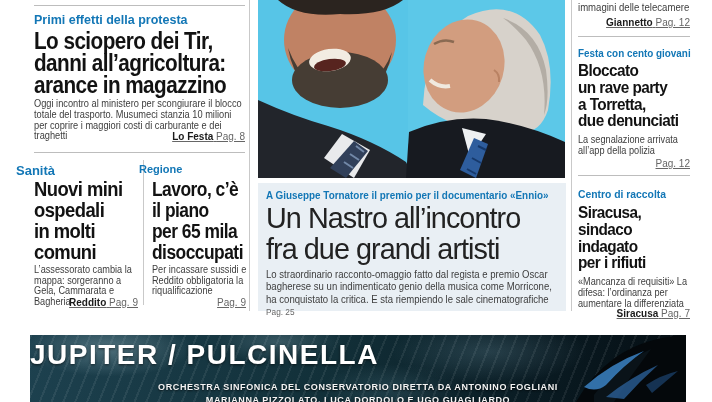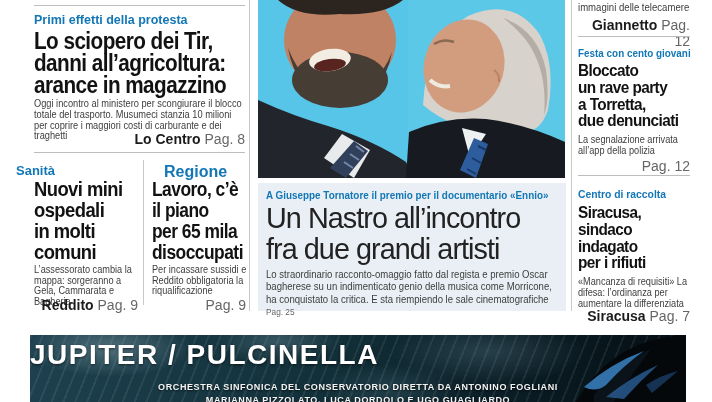--- a/index.html
+++ b/index.html
@@ -8,21 +8,21 @@
         font-family:"Liberation Sans",sans-serif;color:#141414;}
   .rule-h{position:absolute;height:1px;background:#bdbdbd;}
   .rule-v{position:absolute;width:1px;background:#c9c9c9;}
   .kicker{position:absolute;color:#1377b6;font-weight:700;white-space:nowrap;
           transform-origin:left top;}
   .hl{position:absolute;font-weight:700;color:#121212;transform-origin:left top;
       letter-spacing:-0.6px;}
   .hl div{white-space:nowrap;}
   .hl-light{font-weight:400;color:#222;letter-spacing:-1px;}
   .bodytxt{position:absolute;color:#3d3d3d;transform-origin:left top;}
-  .byline{position:absolute;font-size:14px;color:#666;text-align:right;}
+  .byline{position:absolute;font-size:10px;color:#666;text-align:right;text-decoration:underline;}
   .byline b{color:#1b1b1b;}
   
   #photo{position:absolute;left:258px;top:0;width:307px;height:178px;overflow:hidden;
          background:#57c5e7;}
   #photo-caption{position:absolute;left:462px;top:123px;width:80px;color:#f2f2f2;}
   #photo-caption .cap-title{font-size:8.5px;font-weight:700;margin-bottom:2px;}
   #photo-caption .cap-line{font-size:7.5px;line-height:7.4px;color:#d8d8d8;}
   
   #center-article{position:absolute;left:258px;top:183px;width:308px;height:128px;
                   background:#e9eff4;}
@@ -50,21 +50,21 @@
   <div class="rule-h" style="left:34px;top:5px;width:211px;"></div>
   <div>
     <div class="kicker" style="left:34px;top:13px;font-size:12.5px;">Primi effetti della protesta</div>
     <div class="hl" style="left:34px;top:30px;font-size:23px;line-height:22px;transform:scaleX(0.9);">
       <div>Lo sciopero dei Tir,</div>
       <div>danni all’agricoltura:</div>
       <div>arance in magazzino</div>
     </div>
     <div class="bodytxt" style="left:34px;top:99px;width:238px;font-size:10.4px;line-height:10.8px;transform:scaleX(0.89);">Oggi incontro al ministero per scongiurare il blocco totale del trasporto. Musumeci stanzia 10 milioni per coprire i maggiori costi di carburante e dei traghetti</div>
     <div class="byline" style="left:34px;top:131px;width:211px;">
-      <b>Lo Centro</b> <span>Pag. 8</span>
+      <b>Lo Festa</b> <span>Pag. 8</span>
     </div>
   </div>
 
   <div class="rule-h" style="left:34px;top:152px;width:211px;"></div>
 
   <div>
     <div class="kicker" style="left:16px;top:163px;font-size:13px;">Sanità</div>
     <div class="hl" style="left:34px;top:179px;font-size:20px;line-height:21px;transform:scaleX(0.92);">
       <div>Nuovi mini</div>
       <div>ospedali</div>
@@ -73,21 +73,21 @@
     </div>
     <div class="bodytxt" style="left:34px;top:265px;width:116px;font-size:10.2px;line-height:10.6px;transform:scaleX(0.9);">L’assessorato cambia la mappa: sorgeranno a Gela, Cammarata e Bagheria</div>
     <div class="byline" style="left:34px;top:297px;width:104px;">
       <b>Reddito</b> <span>Pag. 9</span>
     </div>
   </div>
 
   <div class="rule-v" style="left:143px;top:160px;height:145px;"></div>
 
   <div>
-    <div class="kicker" style="left:164px;top:163px;font-size:16px;">Regione</div>
+    <div class="kicker" style="left:139px;top:163px;font-size:11px;">Regione</div>
     <div class="hl" style="left:152px;top:179px;font-size:20px;line-height:21px;transform:scaleX(0.87);">
       <div>Lavoro, c’è</div>
       <div>il piano</div>
       <div>per 65 mila</div>
       <div>disoccupati</div>
     </div>
     <div class="bodytxt" style="left:152px;top:265px;width:106px;font-size:10.2px;line-height:10.6px;transform:scaleX(0.9);">Per incassare sussidi e Reddito obbligatoria la riqualificazione</div>
     <div class="byline" style="left:152px;top:297px;width:94px;">
       <span>Pag. 9</span>
     </div>

